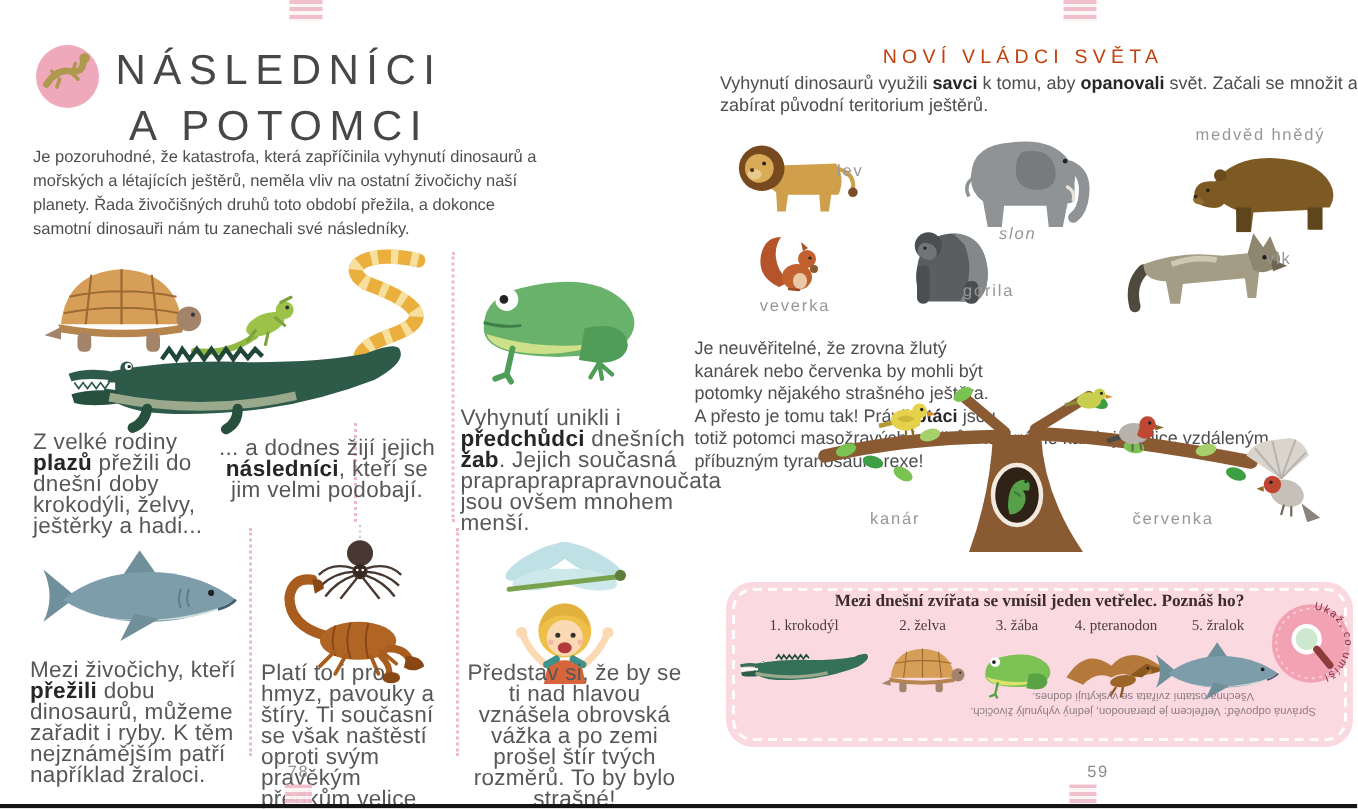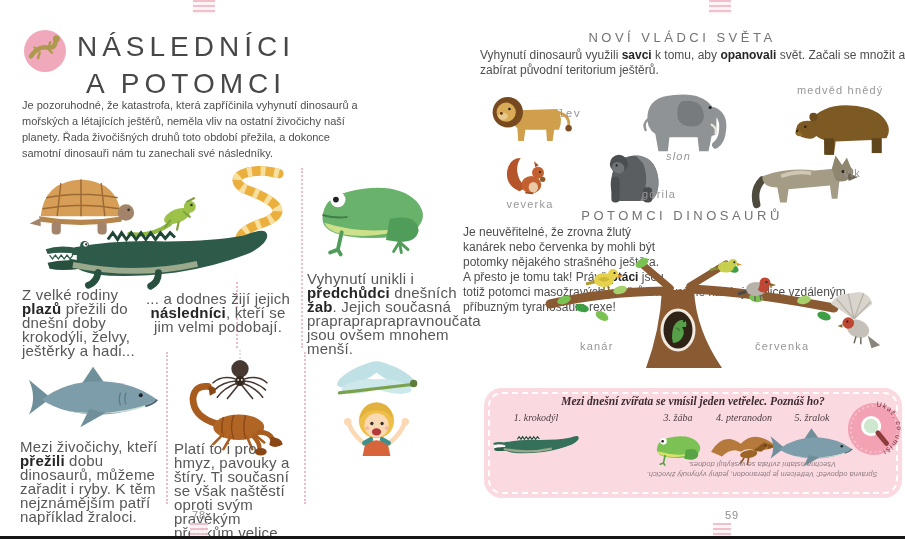--- a/index.html
+++ b/index.html
@@ -4,21 +4,21 @@
 <style>
   html,body{margin:0;padding:0;background:#fff;}
   .canvas{position:relative;width:905px;height:539px;background:#ffffff;overflow:hidden;
           font-family:"Liberation Sans",sans-serif;color:#4f4f4f;}
   .abs{position:absolute;}
   .booktitle{font-size:28px;line-height:37px;letter-spacing:5px;color:#474747;font-weight:400;text-align:center;}
   .intro{font-size:11px;line-height:16px;color:#4e4e4e;}
   .intro b,.hand b{color:#262626;font-weight:700;}
   .hand{font-size:15px;line-height:14px;color:#575757;letter-spacing:.2px;}
   .center{text-align:center;}
-  .sect-title{font-size:13px;letter-spacing:3.5px;color:#737373;font-weight:500;text-align:center;white-space:nowrap;}
+  .sect-title{font-size:13px;letter-spacing:3.5px;color:#c2410c;font-weight:500;text-align:center;white-space:nowrap;}
   .animal-label{font-size:11px;color:#979797;letter-spacing:1.2px;}
   .dotted-v{width:0;border-left:2px dotted #edbac8;}
   .tape{background:repeating-linear-gradient(180deg,#f0bcc9 0 2.5px,#fdf4f6 2.5px 5px);opacity:.95;}
   .pagenum{font-size:11px;color:#8d8d8d;letter-spacing:1px;}
   .quizbox{background:#fbd9e0;border-radius:18px;}
   .quizbox .inner{position:absolute;left:4px;top:4px;right:4px;bottom:4px;border:2px dashed rgba(255,255,255,.95);border-radius:14px;}
   .quiz-q{font-family:"Liberation Serif",serif;font-weight:700;font-size:11.5px;color:#3c2b31;text-align:center;}
   .quiz-item-label{font-family:"Liberation Serif",serif;font-size:10px;color:#4a3c40;text-align:center;white-space:nowrap;}
   .quiz-answer{font-size:7.5px;line-height:9.5px;color:#8f7d84;text-align:center;transform:rotate(180deg);}
   .bottombar{left:0;bottom:0;width:905px;height:3px;background:#151515;}
@@ -171,20 +171,21 @@
         <path d="M58,98 Q70,92 82,98 L85,112 L55,112 Z" fill="#d8643c"></path>
         <path d="M57,98 l7,-4 M83,98 l-7,-4" stroke="#3f8f8a" stroke-width="5" stroke-linecap="round"></path>
       </svg>
     </div>
 
     <div class="abs dotted-v" style="left:152px;top:352px;height:152px;"></div>
     <div class="abs dotted-v" style="left:290px;top:352px;height:152px;"></div>
 
     <div class="abs hand" style="left:6px;top:440px;width:142px;">Mezi živočichy, kteří <b>přežili</b> dobu dinosaurů, můžeme zařadit i ryby. K těm nejznámějším patří například žraloci.</div>
     <div class="abs hand" style="left:160px;top:442px;width:126px;">Platí to i pro hmyz, pavouky a štíry. Ti současní se však naštěstí oproti svým pravěkým předkům velice <b>zmenšili</b>.</div>
+    <div class="abs hand center" style="left:296px;top:442px;width:146px;">Představ si, že by se ti nad hlavou vznášela obrovská vážka a po zemi prošel štír tvých rozměrů. To by bylo strašné!</div>
 
     <div class="abs pagenum" style="left:170px;top:509px;width:30px;text-align:center;">78</div>
     <div class="abs tape" style="left:176px;top:523px;width:18px;height:14px;"></div>
   </div>
 
   <div class="abs" style="left:452px;top:0;width:453px;height:539px;">
 
     <div class="abs sect-title" style="left:10px;top:30px;width:440px;">NOVÍ VLÁDCI SVĚTA</div>
     <div class="abs intro" style="left:28px;top:48px;width:438px;font-size:12px;line-height:15px;">Vyhynutí dinosaurů využili <b>savci</b> k tomu, aby <b>opanovali</b> svět. Začali se množit a zabírat původní teritorium ještěrů.</div>
 
@@ -193,21 +194,21 @@
         <path d="M88,30 Q104,34 102,47" stroke="#cf9f4b" stroke-width="3.5" fill="none"></path>
         <circle cx="102" cy="50" r="4" fill="#7a4e28"></circle>
         <path d="M30,28 L88,26 Q96,38 90,52 L84,52 L82,66 L75,66 L74,52 L48,52 L46,66 L39,66 L38,50 Q28,44 30,28 Z" fill="#cf9f4b"></path>
         <circle cx="26" cy="30" r="19" fill="#77491f"></circle>
         <circle cx="24" cy="30" r="12" fill="#d9ab56"></circle>
         <ellipse cx="20" cy="35" rx="6" ry="4.5" fill="#e8c98c"></ellipse>
         <circle cx="18" cy="31.5" r="1.8" fill="#5a3414"></circle>
           <circle cx="28" cy="26" r="1.6" fill="#222"></circle>
       </svg>
     </div>
-    <div class="abs animal-label" style="left:106px;top:108px;font-family:Liberation Mono, monospace;">lev</div>
+    <div class="abs animal-label" style="left:106px;top:108px;">lev</div>
 
     <div class="abs" style="left:184px;top:84px;width:95px;height:72px;">
       <svg viewBox="0 0 120 92" width="95" height="72">
         <path d="M14,40 Q16,16 48,14 Q82,10 96,28 Q104,36 102,48 L102,60 Q102,66 96,66 L92,86 L80,86 L78,68 L42,68 L40,86 L28,86 L24,64 Q12,56 14,40 Z" fill="#8f9396"></path>
         <path d="M98,34 Q112,40 110,58 Q109,72 101,78" stroke="#8f9396" stroke-width="9" fill="none" stroke-linecap="round"></path>
         <path d="M96,52 q7,4 5,11" stroke="#e8e3da" stroke-width="3" fill="none" stroke-linecap="round"></path>
         <path d="M58,22 Q84,18 86,40 Q86,56 66,54 Q52,52 52,38 Q52,26 58,22Z" fill="#777b7e"></path>
         <circle cx="94" cy="30" r="2" fill="#222"></circle>
         <path d="M16,44 q-9,6 -4,16" stroke="#8f9396" stroke-width="3" fill="none"></path>
       </svg>
@@ -260,21 +261,20 @@
         <path d="M14,34 Q4,44 8,60" stroke="#4f4a3e" stroke-width="8" fill="none" stroke-linecap="round"></path>
         <path d="M14,30 Q40,20 70,24 L90,22 Q100,24 100,32 L96,36 L94,54 L88,54 L86,40 L42,44 L40,58 L33,58 L30,42 Q14,42 14,30 Z" fill="#a59c86"></path>
         <path d="M88,22 L92,8 L99,18 L104,10 L108,20 Q114,26 108,32 Q100,38 92,34 Z" fill="#8f8670"></path>
         <path d="M104,26 l12,5 -10,4 Z" fill="#6e6652"></path>
         <circle cx="100" cy="25" r="1.6" fill="#1e1e1e"></circle>
         <path d="M34,30 Q50,24 66,27" stroke="#cfc7b2" stroke-width="4" fill="none"></path>
       </svg>
     </div>
     <div class="abs animal-label" style="left:392px;top:167px;">vlk</div>
 
-    <div class="abs sect-title" style="left:10px;top:208px;width:440px;">POTOMCI DINOSAURŮ</div>
     <div class="abs intro" style="left:11px;top:225px;width:440px;font-size:12px;line-height:15px;">
       <span style="float:right;width:235px;height:52px;"></span><span>Je neuvěřitelné, že zrovna žlutý kanárek nebo červenka by mohli být potomky nějakého strašného ještěra. A přesto je tomu tak! Právě <b>ptáci</b> jsou totiž potomci masožravých ještěrů. Konkrétně kanár je velice vzdáleným příbuzným tyranosaura rexe!</span>
     </div>
 
     <div class="abs" style="left:90px;top:258px;width:300px;height:110px;">
       <svg viewBox="0 0 300 110" width="300" height="110">
         <path d="M8,46 Q60,34 122,33" stroke="#8a5a33" stroke-width="9" fill="none" stroke-linecap="round"></path>
         <path d="M148,31 Q210,34 292,50" stroke="#8a5a33" stroke-width="9" fill="none" stroke-linecap="round"></path>
         <path d="M128,30 L102,8" stroke="#8a5a33" stroke-width="7" stroke-linecap="round"></path>
         <path d="M148,28 L184,6" stroke="#8a5a33" stroke-width="7" stroke-linecap="round"></path>
@@ -328,38 +328,51 @@
         <circle cx="22" cy="32" r="6" fill="#c04634"></circle>
         <path d="M16,33 l-5,2 5,2Z" fill="#8a6a2a"></path>
         <circle cx="21" cy="30.5" r="1.2" fill="#222"></circle>
         <path d="M42,45 l13,10 -9,3Z" fill="#8a857c"></path>
         <path d="M30,46 l-2,7 M35,47 l0,7" stroke="#6e665a" stroke-width="1.5"></path>
       </svg>
     </div>
     <div class="abs animal-label" style="left:128px;top:340px;">kanár</div>
     <div class="abs animal-label" style="left:303px;top:340px;">červenka</div>
 
-    <div class="abs quizbox" style="left:32px;top:388px;width:418px;height:110px;font-style:italic;">
+    <div class="abs quizbox" style="left:32px;top:388px;width:418px;height:110px;">
       <div class="inner"></div>
       <div class="abs quiz-q" style="left:0;top:7px;width:100%;">Mezi dnešní zvířata se vmísil jeden vetřelec. Poznáš ho?</div>
 
       <div class="abs" style="left:6px;top:24px;width:92px;">
         <div class="quiz-item-label">1. krokodýl</div>
         <svg viewBox="0 0 240 72" width="90" height="30" style="margin:8px auto 0;">
           <path d="M36,26 Q80,18 130,20 Q180,20 210,14 Q230,6 233,11 Q238,20 216,32 Q180,46 140,52 Q90,58 58,54 Q36,50 30,40 Z" fill="#35705a"></path>
           <path d="M6,28 Q20,23 40,27 L40,33 Q20,30 8,33 Z" fill="#35705a"></path>
           <path d="M8,34 h30 l0,5 q-15,-3 -30,2 Z" fill="#fff"></path>
           <path d="M8,42 Q22,38 40,40 L42,48 Q22,51 10,48 Z" fill="#2c5d4a"></path>
           <circle cx="47" cy="23" r="2.4" fill="#fff"></circle>
             <circle cx="47.6" cy="23" r="1.1" fill="#222"></circle>
           <path d="M70,18 l5,-7 5,7 4,-7 5,7 5,-7 5,7 5,-7 5,7 5,-7 5,7 5,-7 5,6" stroke="#234c3c" stroke-width="3" fill="none"></path>
           <path d="M34,44 Q100,57 162,43" stroke="#9aa88c" stroke-width="6" fill="none"></path>
         </svg>
       </div>
 
+      <div class="abs" style="left:98px;top:24px;width:66px;">
+        <div class="quiz-item-label">2. želva</div>
+        <svg viewBox="0 0 120 80" width="58" height="40" style="margin:4px auto 0;">
+          <path d="M16,50 Q20,12 60,10 Q100,12 104,50 Z" fill="#d79e58"></path>
+          <path d="M38,14 L34,50 M60,10 L60,50 M82,14 L86,50 M22,30 Q60,22 100,30" stroke="#9c6b33" stroke-width="1.6" fill="none"></path>
+          <path d="M14,50 Q60,58 106,50 L104,56 Q60,63 16,56 Z" fill="#b5854d"></path>
+          <circle cx="109" cy="46" r="9" fill="#a3846a"></circle>
+            <circle cx="112" cy="43" r="1.5" fill="#333"></circle>
+          <rect x="28" y="56" width="10" height="14" rx="4" fill="#a3846a"></rect>
+          <rect x="78" y="56" width="10" height="14" rx="4" fill="#a3846a"></rect>
+          <path d="M16,52 L4,58 L16,61 Z" fill="#a3846a"></path>
+        </svg>
+      </div>
 
       <div class="abs" style="left:162px;top:24px;width:64px;">
         <div class="quiz-item-label">3. žába</div>
         <svg viewBox="0 0 130 88" width="54" height="38" style="margin:6px auto 0;">
           <path d="M14,48 Q14,26 40,20 Q90,8 112,30 Q126,46 110,60 Q80,72 40,66 Q14,62 14,48 Z" fill="#7bc153"></path>
           <path d="M16,52 Q60,66 106,56 Q70,70 34,64 Q18,60 16,52Z" fill="#dbe26a"></path>
           <circle cx="30" cy="28" r="8" fill="#fff"></circle>
             <circle cx="28" cy="28" r="3" fill="#222"></circle>
           <path d="M84,48 Q112,42 114,60 Q112,72 94,72 L80,70 Z" fill="#58a344"></path>
           <path d="M34,62 L30,80 l-8,3 M30,80 l3,5" stroke="#58a344" stroke-width="4" fill="none" stroke-linecap="round"></path>

